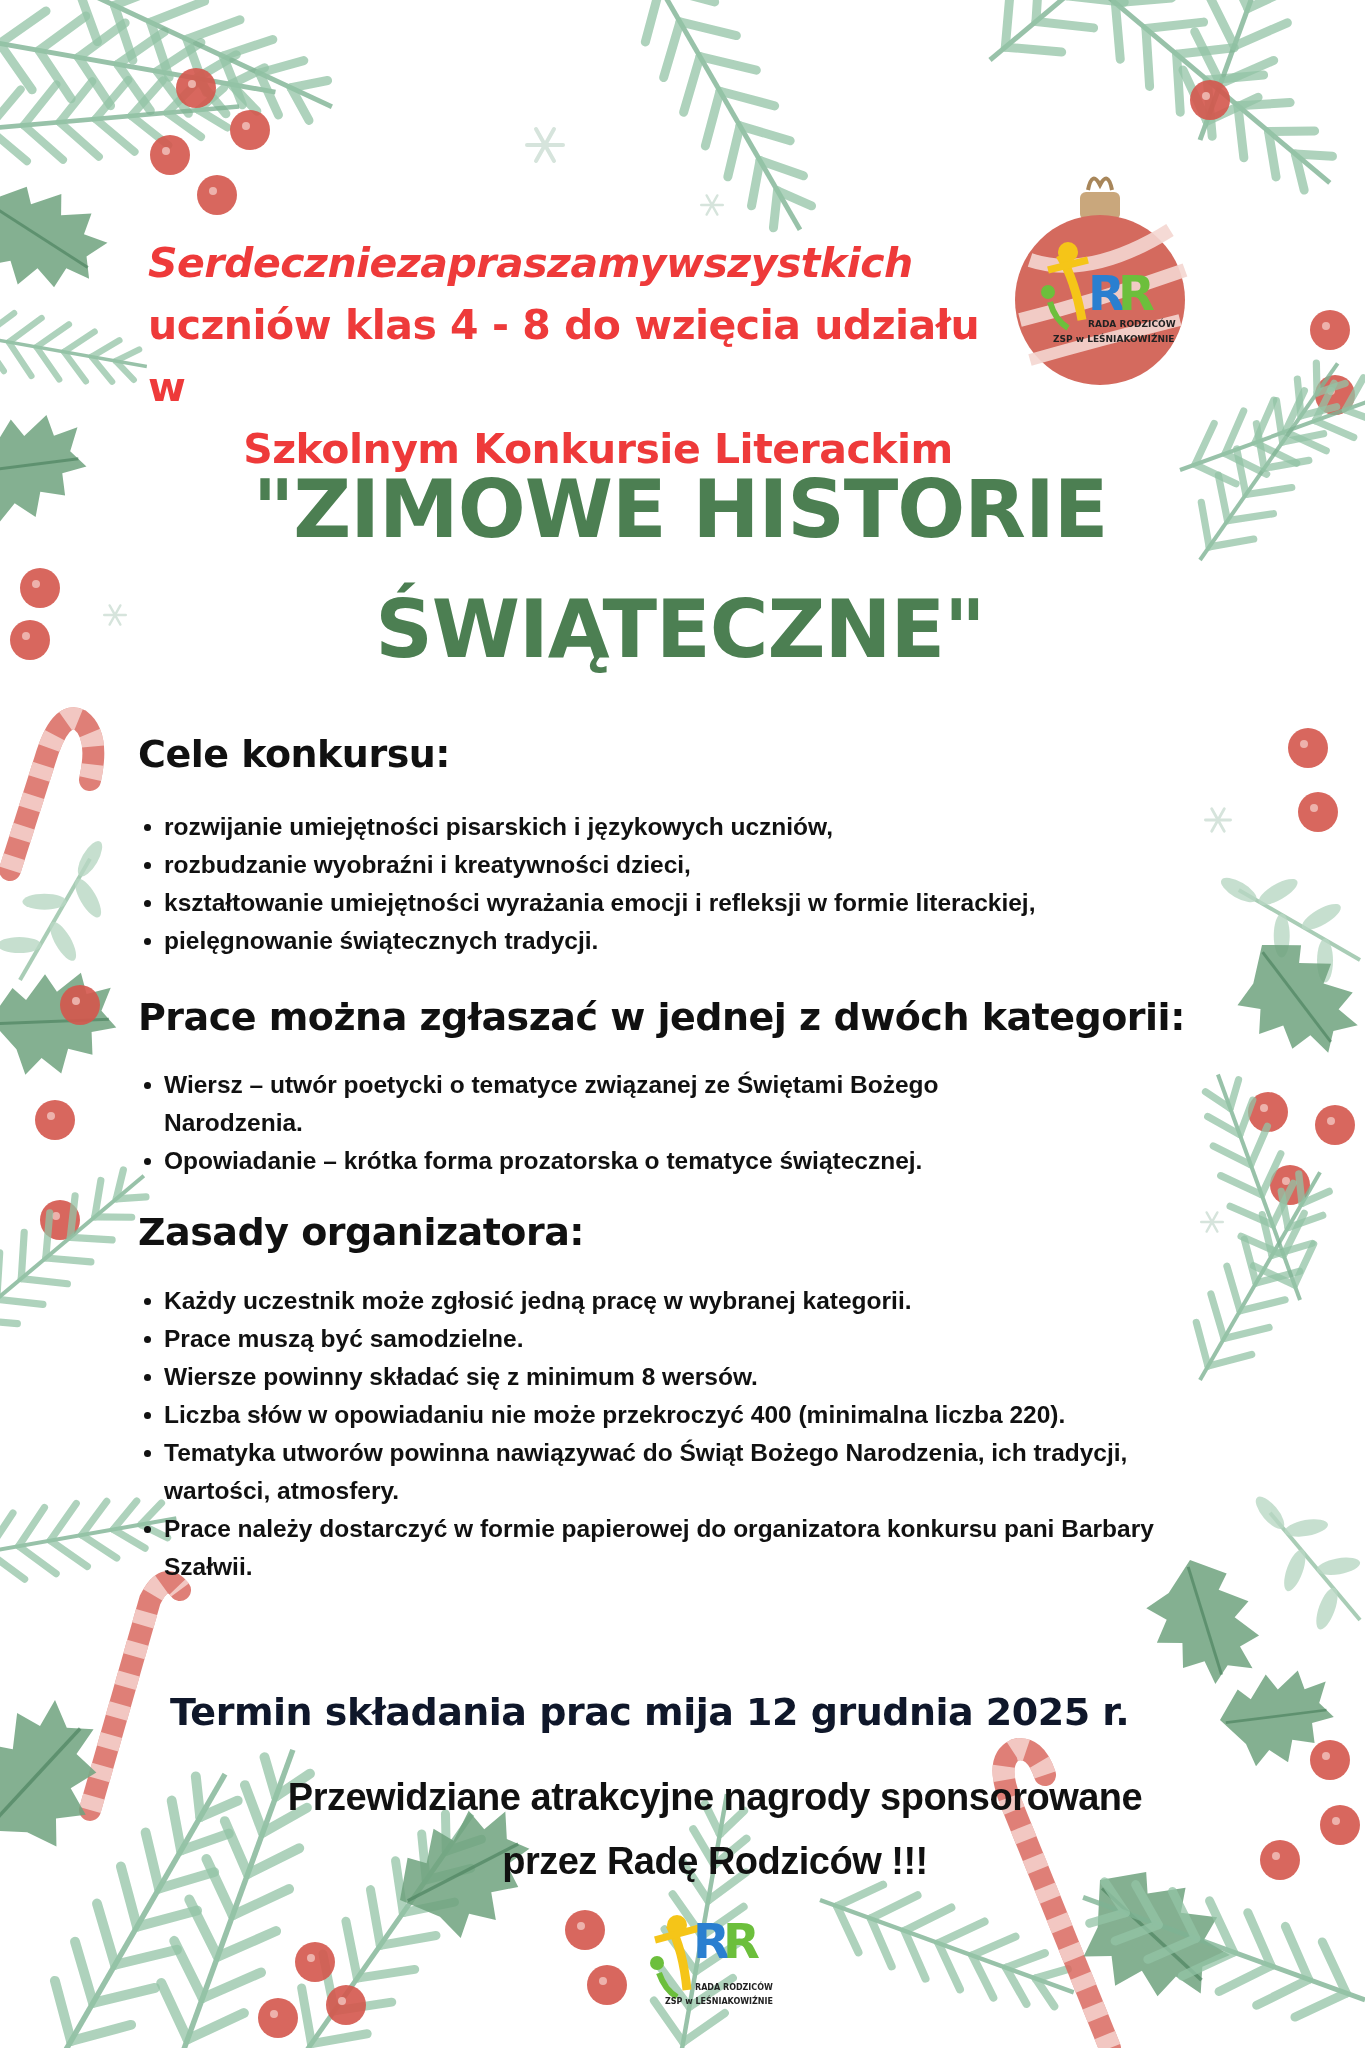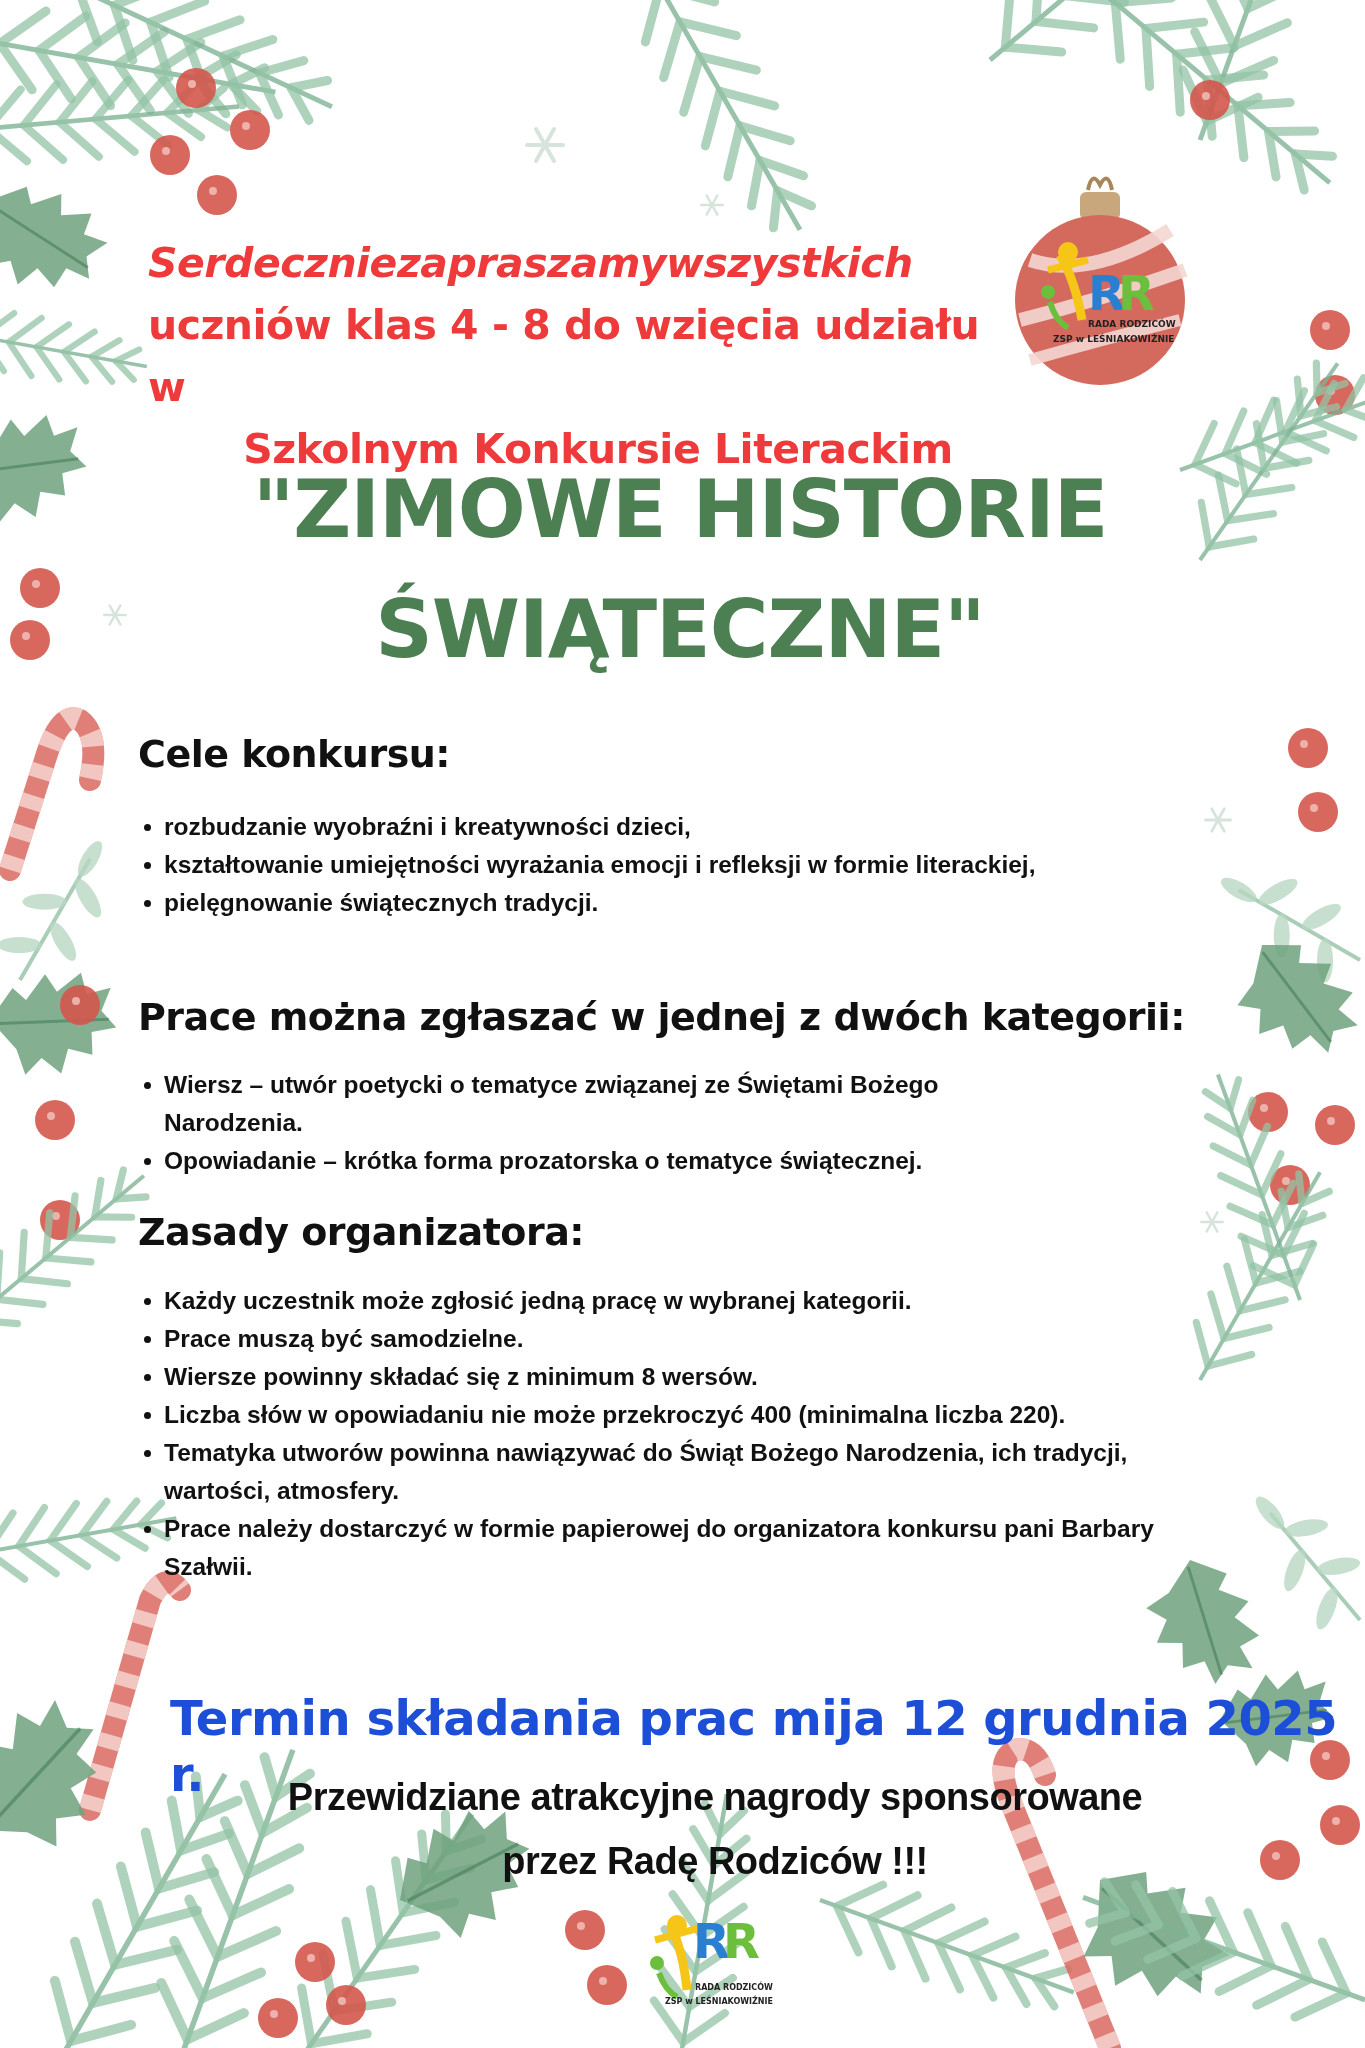--- a/index.html
+++ b/index.html
@@ -30,22 +30,22 @@
     position: absolute; left: 140px; margin: 0; padding: 0 0 0 24px; list-style: none;
     color: #111; font-weight: bold; font-size: 24.5px; line-height: 38px;
     font-family: "Liberation Sans", sans-serif;
   }
   ul.list li { position: relative; padding-left: 0; }
   ul.list li::before {
     content: ""; position: absolute; left: -20px; top: 16px; width: 7px; height: 7px;
     background: #111; border-radius: 50%;
   }
   .deadline {
-    position: absolute; left: 170px; top: 1690px; color: #1d4ed8; font-weight: bold;
-    font-size: 48px; font-family: "DejaVu Sans", sans-serif; letter-spacing: -0.5px;
+    position: absolute; left: 170px; top: 1690px; color: #0f172a; font-weight: bold;
+    font-size: 38px; font-family: "DejaVu Sans", sans-serif; letter-spacing: -0.5px;
   }
   .prizes {
     position: absolute; left: 160px; top: 1765px; width: 1110px; text-align: center;
     color: #111; font-weight: bold; font-size: 38px; line-height: 64px;
     font-family: Liberation Sans, sans-serif; letter-spacing: -0.5px;
   }
   .logo-text { font-family: "DejaVu Sans", sans-serif; font-weight: bold; }
 </style>
 </head>
 <body>
@@ -207,20 +207,21 @@
     <div class="l3">Szkolnym Konkursie Literackim</div>
   </div>
 
   <div class="title">
     <div>"ZIMOWE HISTORIE</div>
     <div>ŚWIĄTECZNE"</div>
   </div>
 
   <div class="h2" style="top:732px;">Cele konkursu:</div>
   <ul class="list" style="top:808px;">
+    <li>rozwijanie umiejętności pisarskich i językowych uczniów,</li>
     <li>rozbudzanie wyobraźni i kreatywności dzieci,</li>
     <li>kształtowanie umiejętności wyrażania emocji i refleksji w formie literackiej,</li>
     <li>pielęgnowanie świątecznych tradycji.</li>
   </ul>
 
   <div class="h2" style="top:995px;">Prace można zgłaszać w jednej z dwóch kategorii:</div>
   <ul class="list" style="top:1066px; width:960px;">
     <li style="width:920px;">Wiersz – utwór poetycki o tematyce związanej ze Świętami Bożego Narodzenia.</li>
     <li>Opowiadanie – krótka forma prozatorska o tematyce świątecznej.</li>
   </ul>

